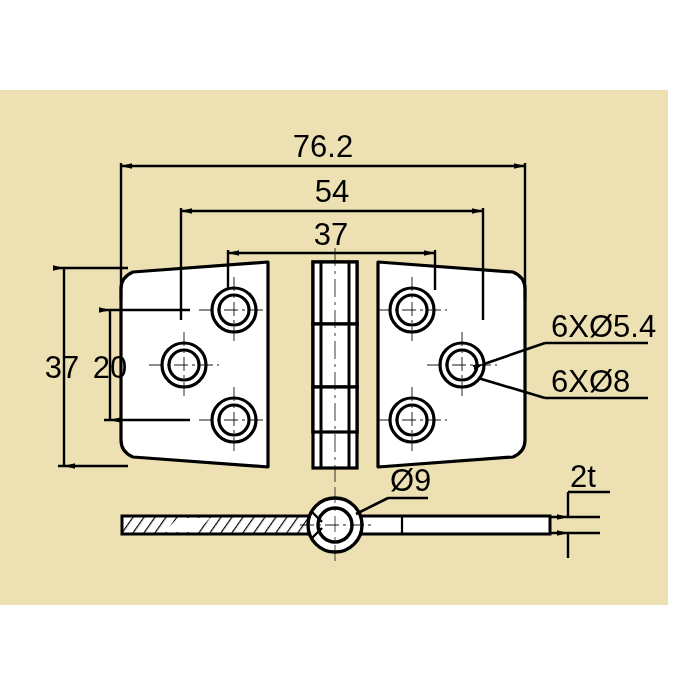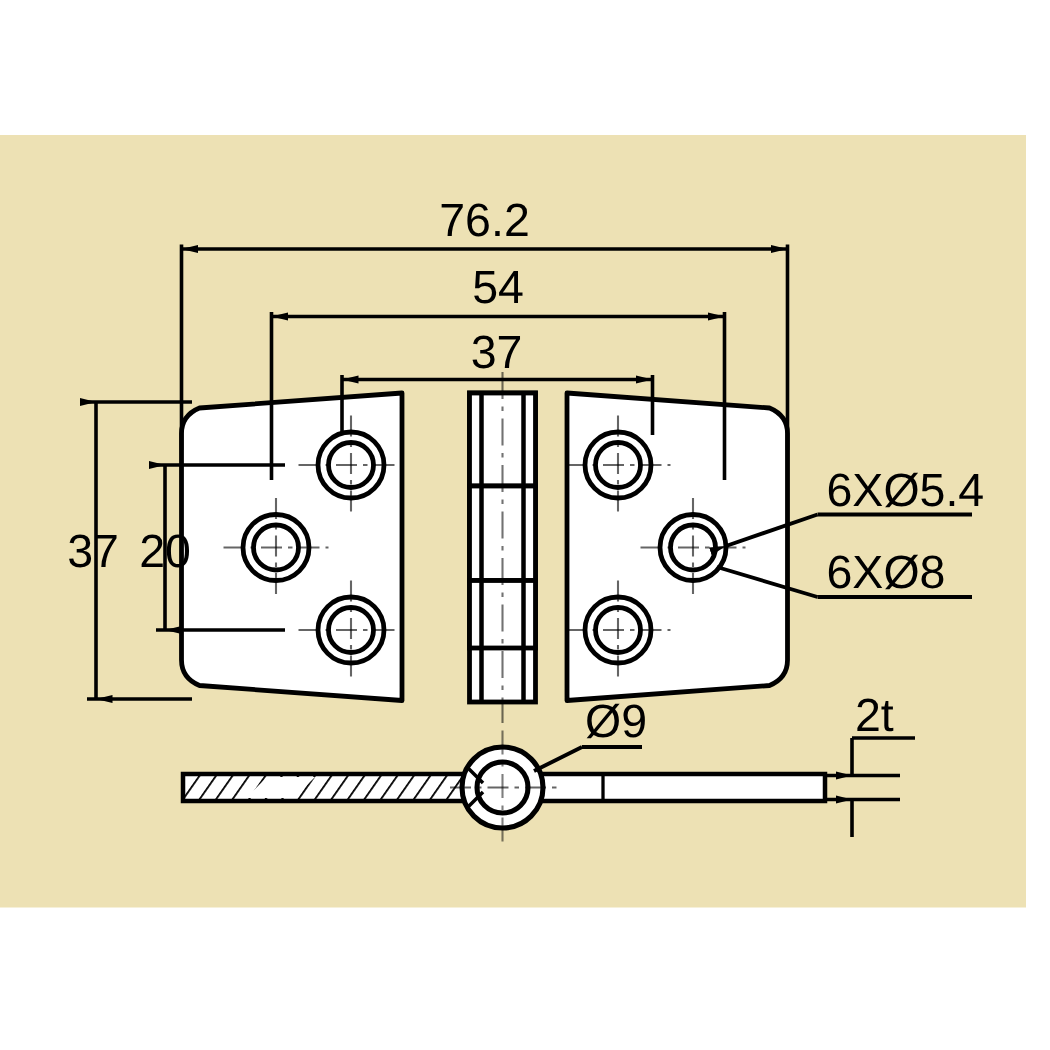--- a/index.html
+++ b/index.html
@@ -7,21 +7,20 @@
     padding: 0;
     background: #ffffff;
   }
   #canvas {
     position: relative;
     width: 668px;
     height: 700px;
     background: #ffffff;
     overflow: hidden;
     font-family: "Liberation Sans", sans-serif;
-    padding-left: 16px;
   }
   #bg-band {
     position: absolute;
     left: 0;
     top: 90px;
     width: 700px;
     height: 515px;
   }
   #drawing {
     position: absolute;

